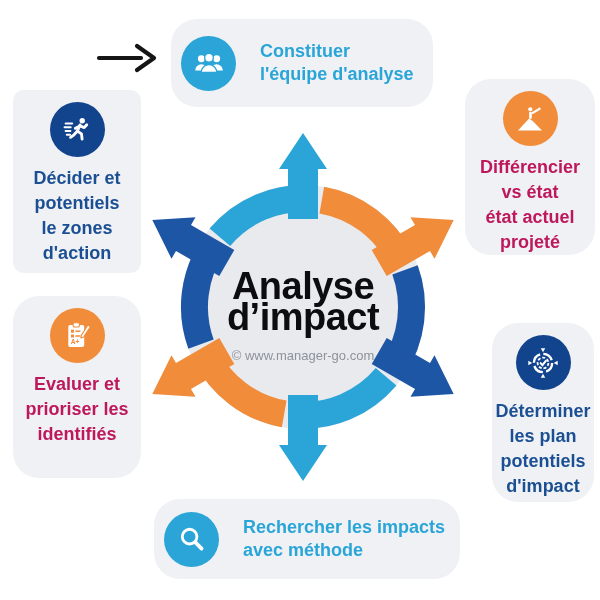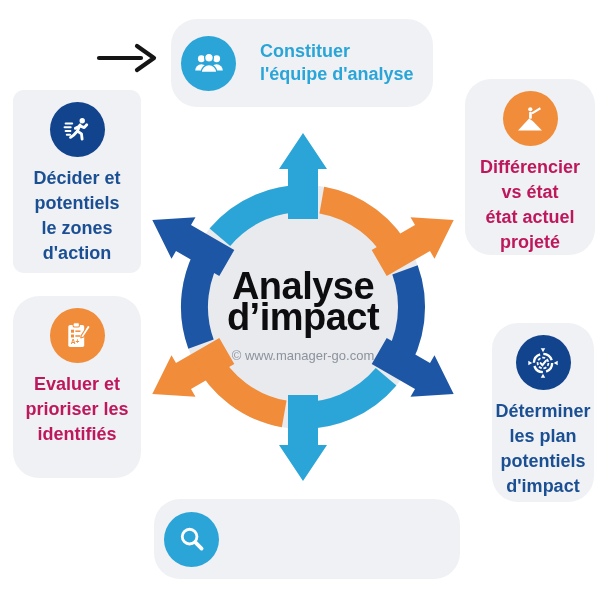--- a/index.html
+++ b/index.html
@@ -142,20 +142,24 @@
 
   <div class="card card-h card-rechercher">
     <div class="icon-circle ic-lightblue">
       <svg width="36" height="36" viewBox="0 0 24 24">
         <g fill="none" stroke="#ffffff" stroke-linecap="round">
           <circle cx="10.4" cy="10.4" r="4.9" stroke-width="1.9"></circle>
           <path d="M14.1 14.1 L18.4 18.4" stroke-width="2.5"></path>
         </g>
       </svg>
     </div>
+    <div class="card-text t-lightblue">
+      <span>Rechercher les impacts</span>
+      <span>avec méthode</span>
+    </div>
   </div>
 
   <div class="card card-v card-evaluer">
     <div class="icon-circle ic-orange">
       <svg width="36" height="36" viewBox="0 0 24 24">
         <rect x="6.2" y="4.6" width="10.6" height="14.8" rx="1.2" fill="#ffffff"></rect>
         <rect x="9.4" y="3.2" width="4.2" height="2.8" rx="0.9" fill="#ffffff" stroke="#f08c3a" stroke-width="0.7"></rect>
         <g fill="#f08c3a">
           <rect x="8" y="7.8" width="2" height="2"></rect>
           <rect x="8" y="11" width="2" height="2"></rect>

